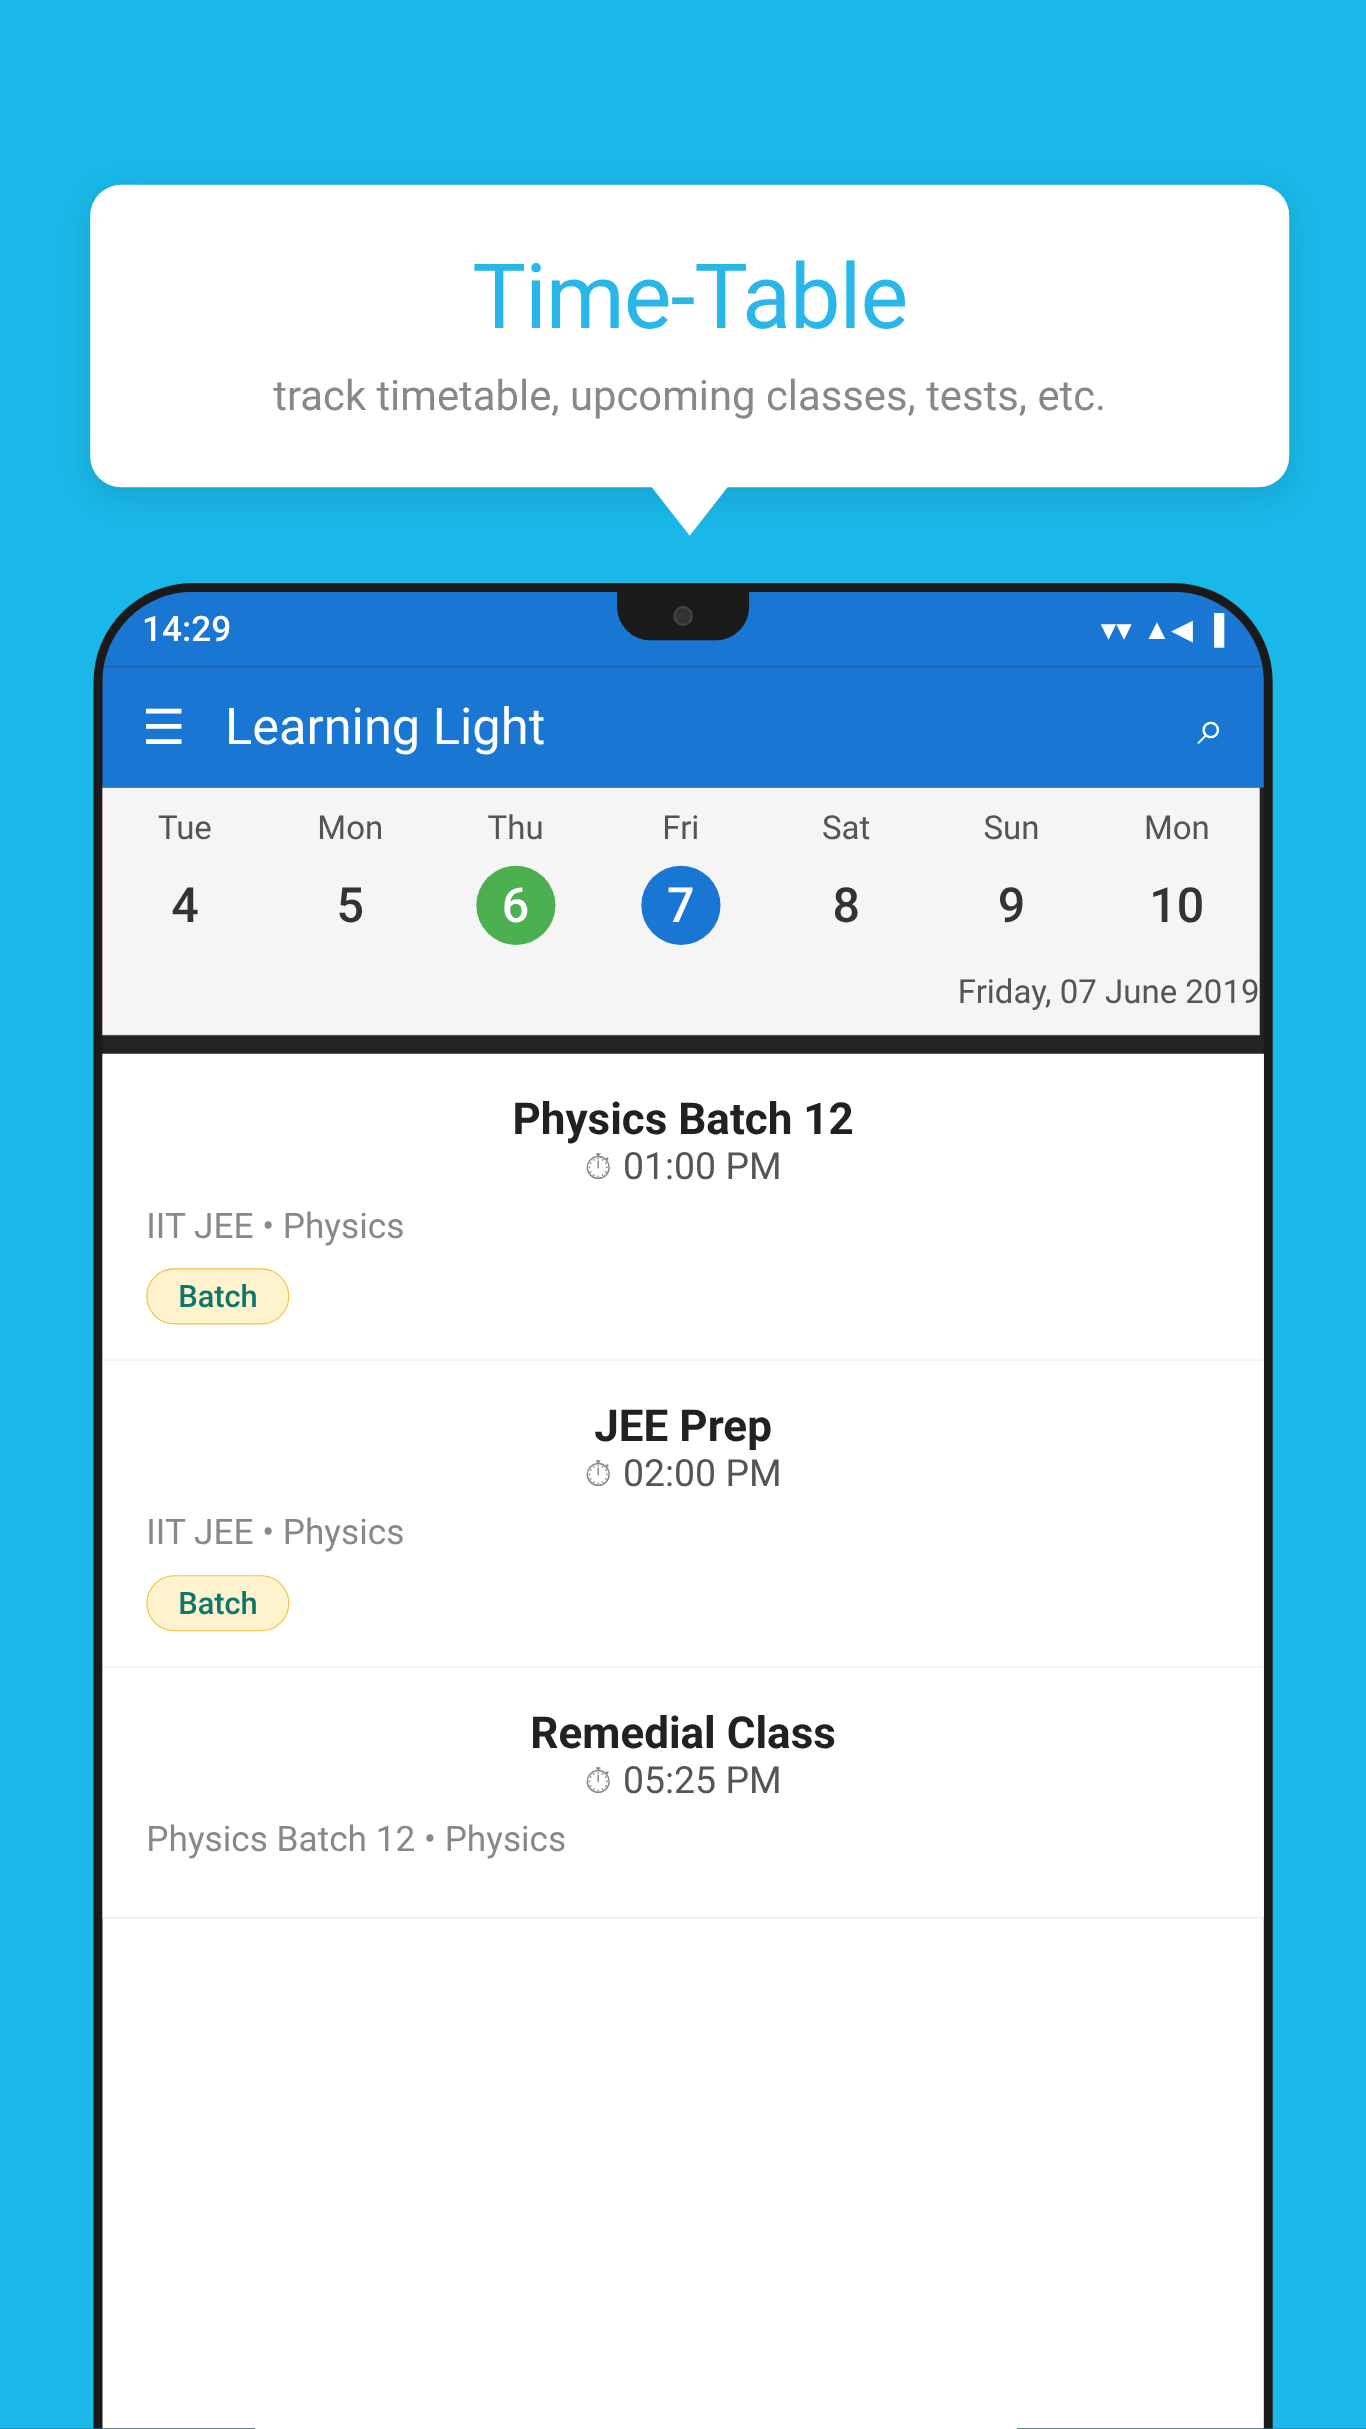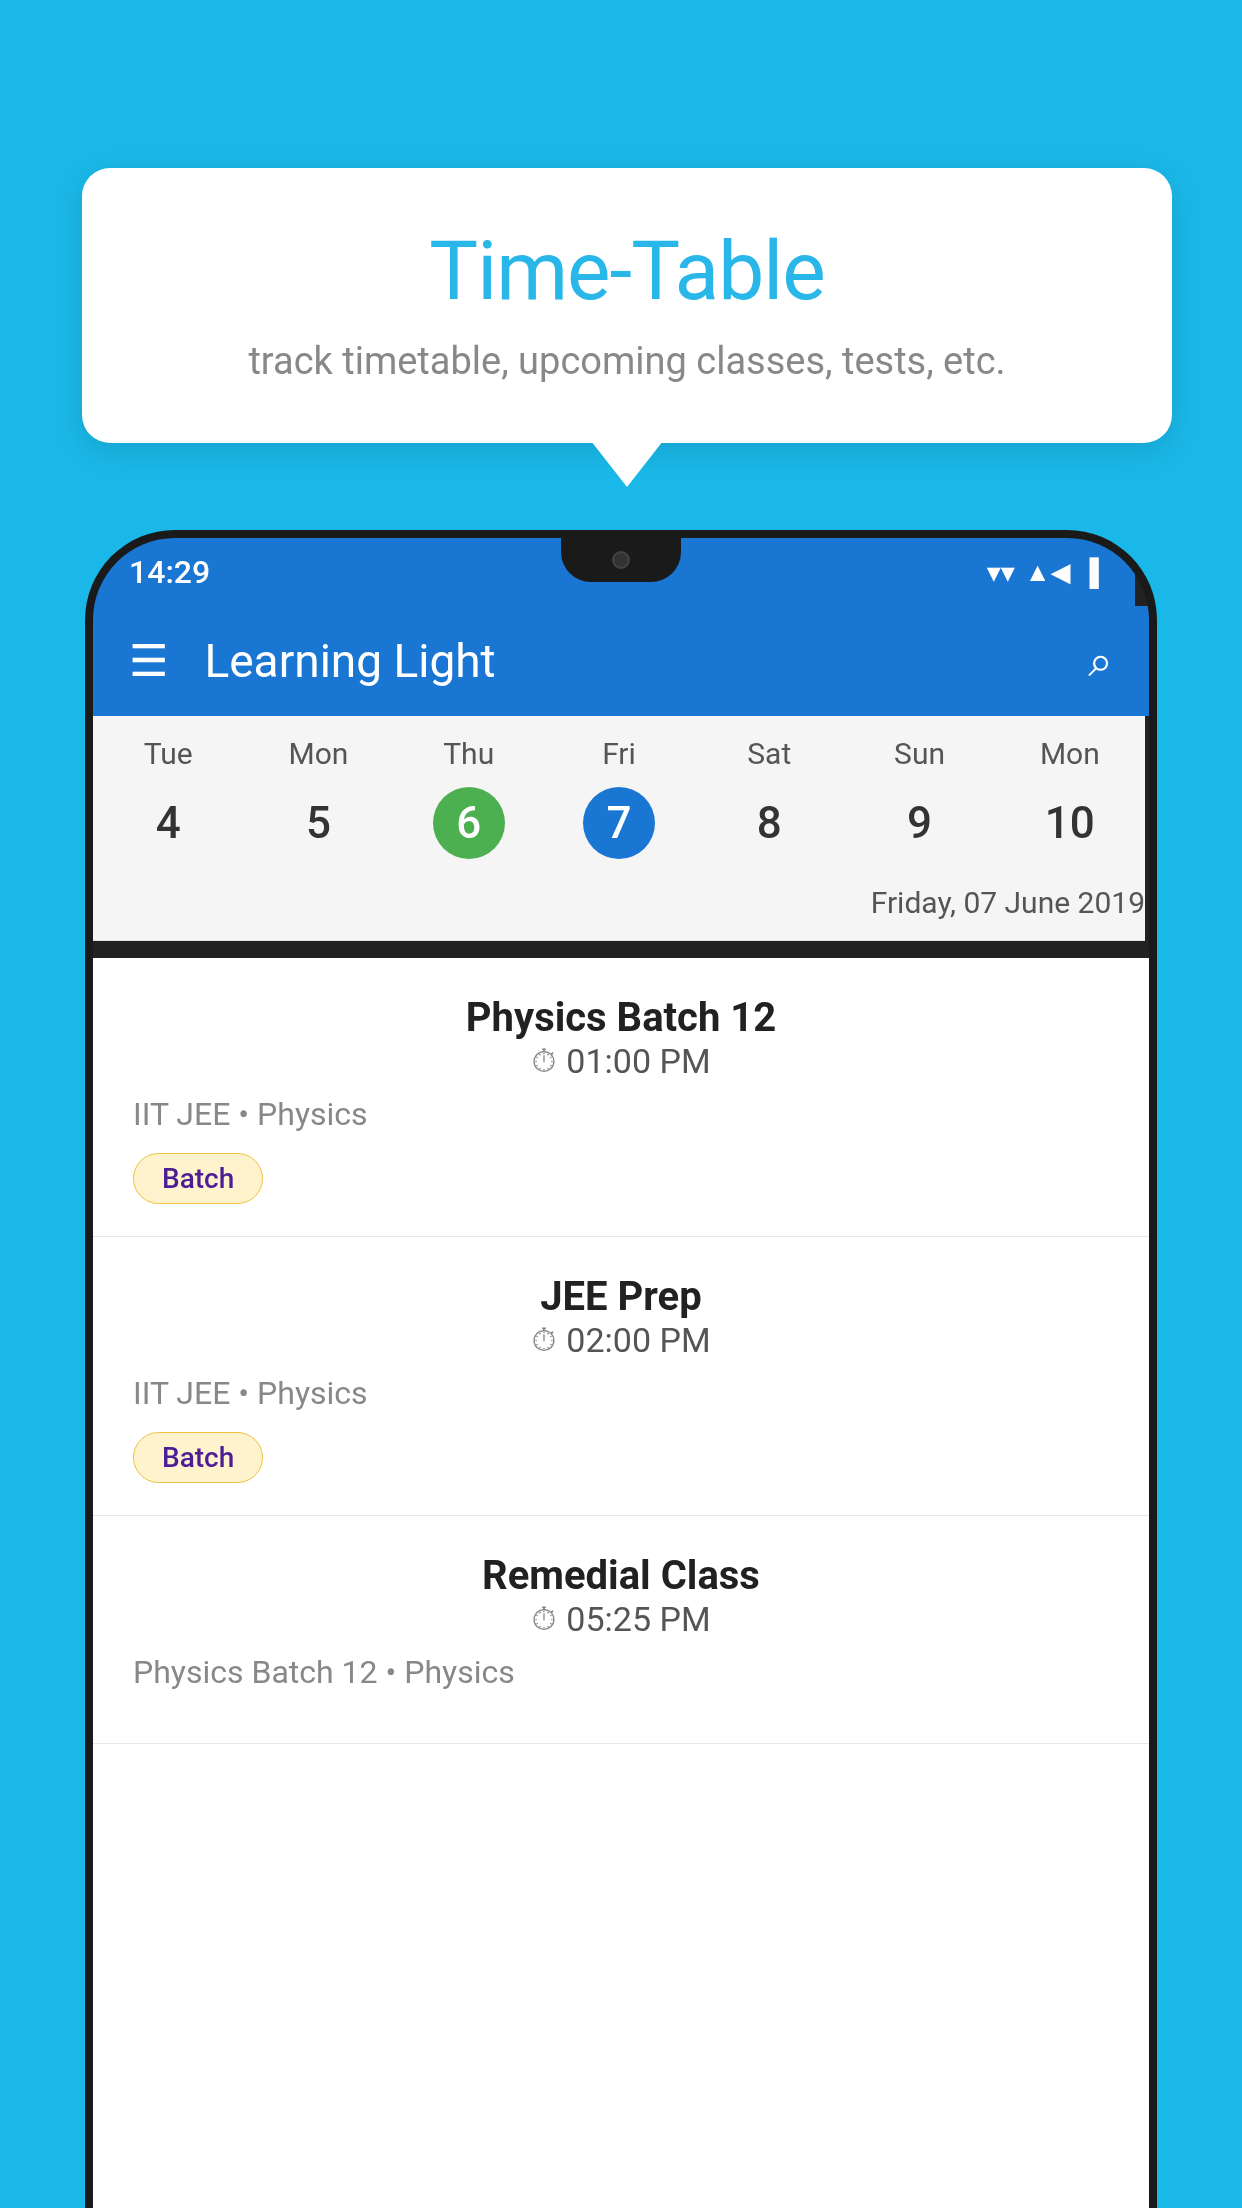--- a/index.html
+++ b/index.html
@@ -100,21 +100,21 @@
       background: #333;
       border-radius: 50%;
       border: 2px solid #444;
     }
 
     
     .status-bar {
       position: absolute;
       top: 0;
       left: 0;
-      right: 14px;
+      right: 0;
       height: 68px;
       background: #1976d2;
       display: flex;
       align-items: center;
       justify-content: space-between;
       padding: 0 36px;
       z-index: 10;
     }
 
     .status-time {
@@ -284,21 +284,21 @@
 
     .class-detail {
       font-size: 32px;
       color: #888;
       margin-bottom: 20px;
     }
 
     .batch-badge {
       display: inline-block;
       background: #fff3cd;
-      color: #4c1d95;
+      color: #0f766e;
       border: 1.5px solid #f0c040;
       border-radius: 30px;
       padding: 8px 28px;
       font-size: 28px;
       font-weight: 500;
       text-align: right;
     }
   </style>
 </head>
 <body>

